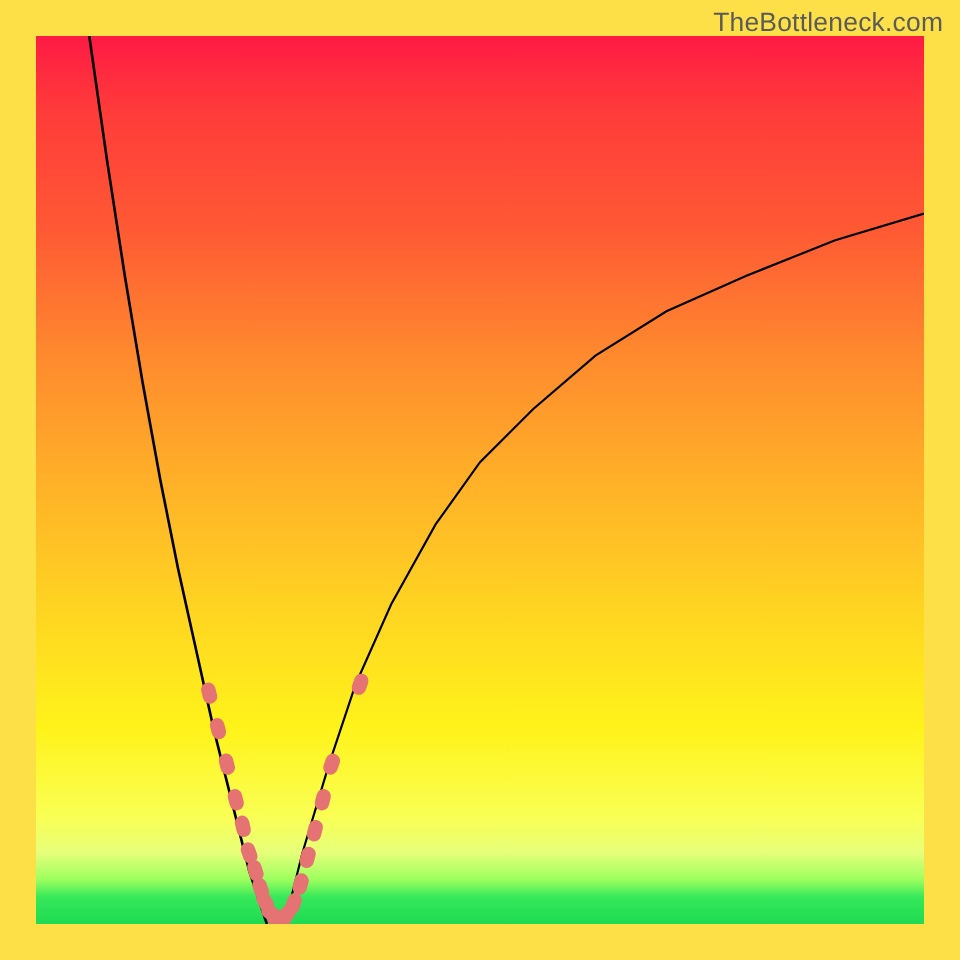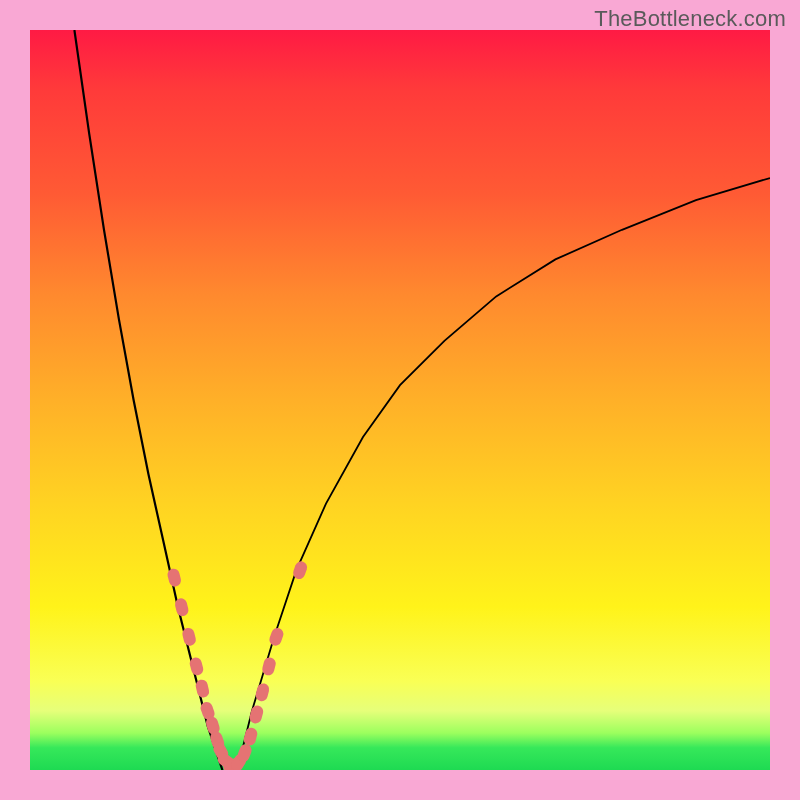--- a/index.html
+++ b/index.html
@@ -7,21 +7,21 @@
     padding: 0;
     width: 800px;
     height: 800px;
     background: #000;
     font-family: Arial, Helvetica, sans-serif;
     overflow: hidden;
   }
   .frame {
     position: absolute;
     inset: 0;
-    background: #f9a8d4;
+    background: #fde047;
   }
   .plot-area {
     position: absolute;
     left: 30px;
     top: 30px;
     width: 740px;
     height: 740px;
     
     background: linear-gradient(
       to bottom,

